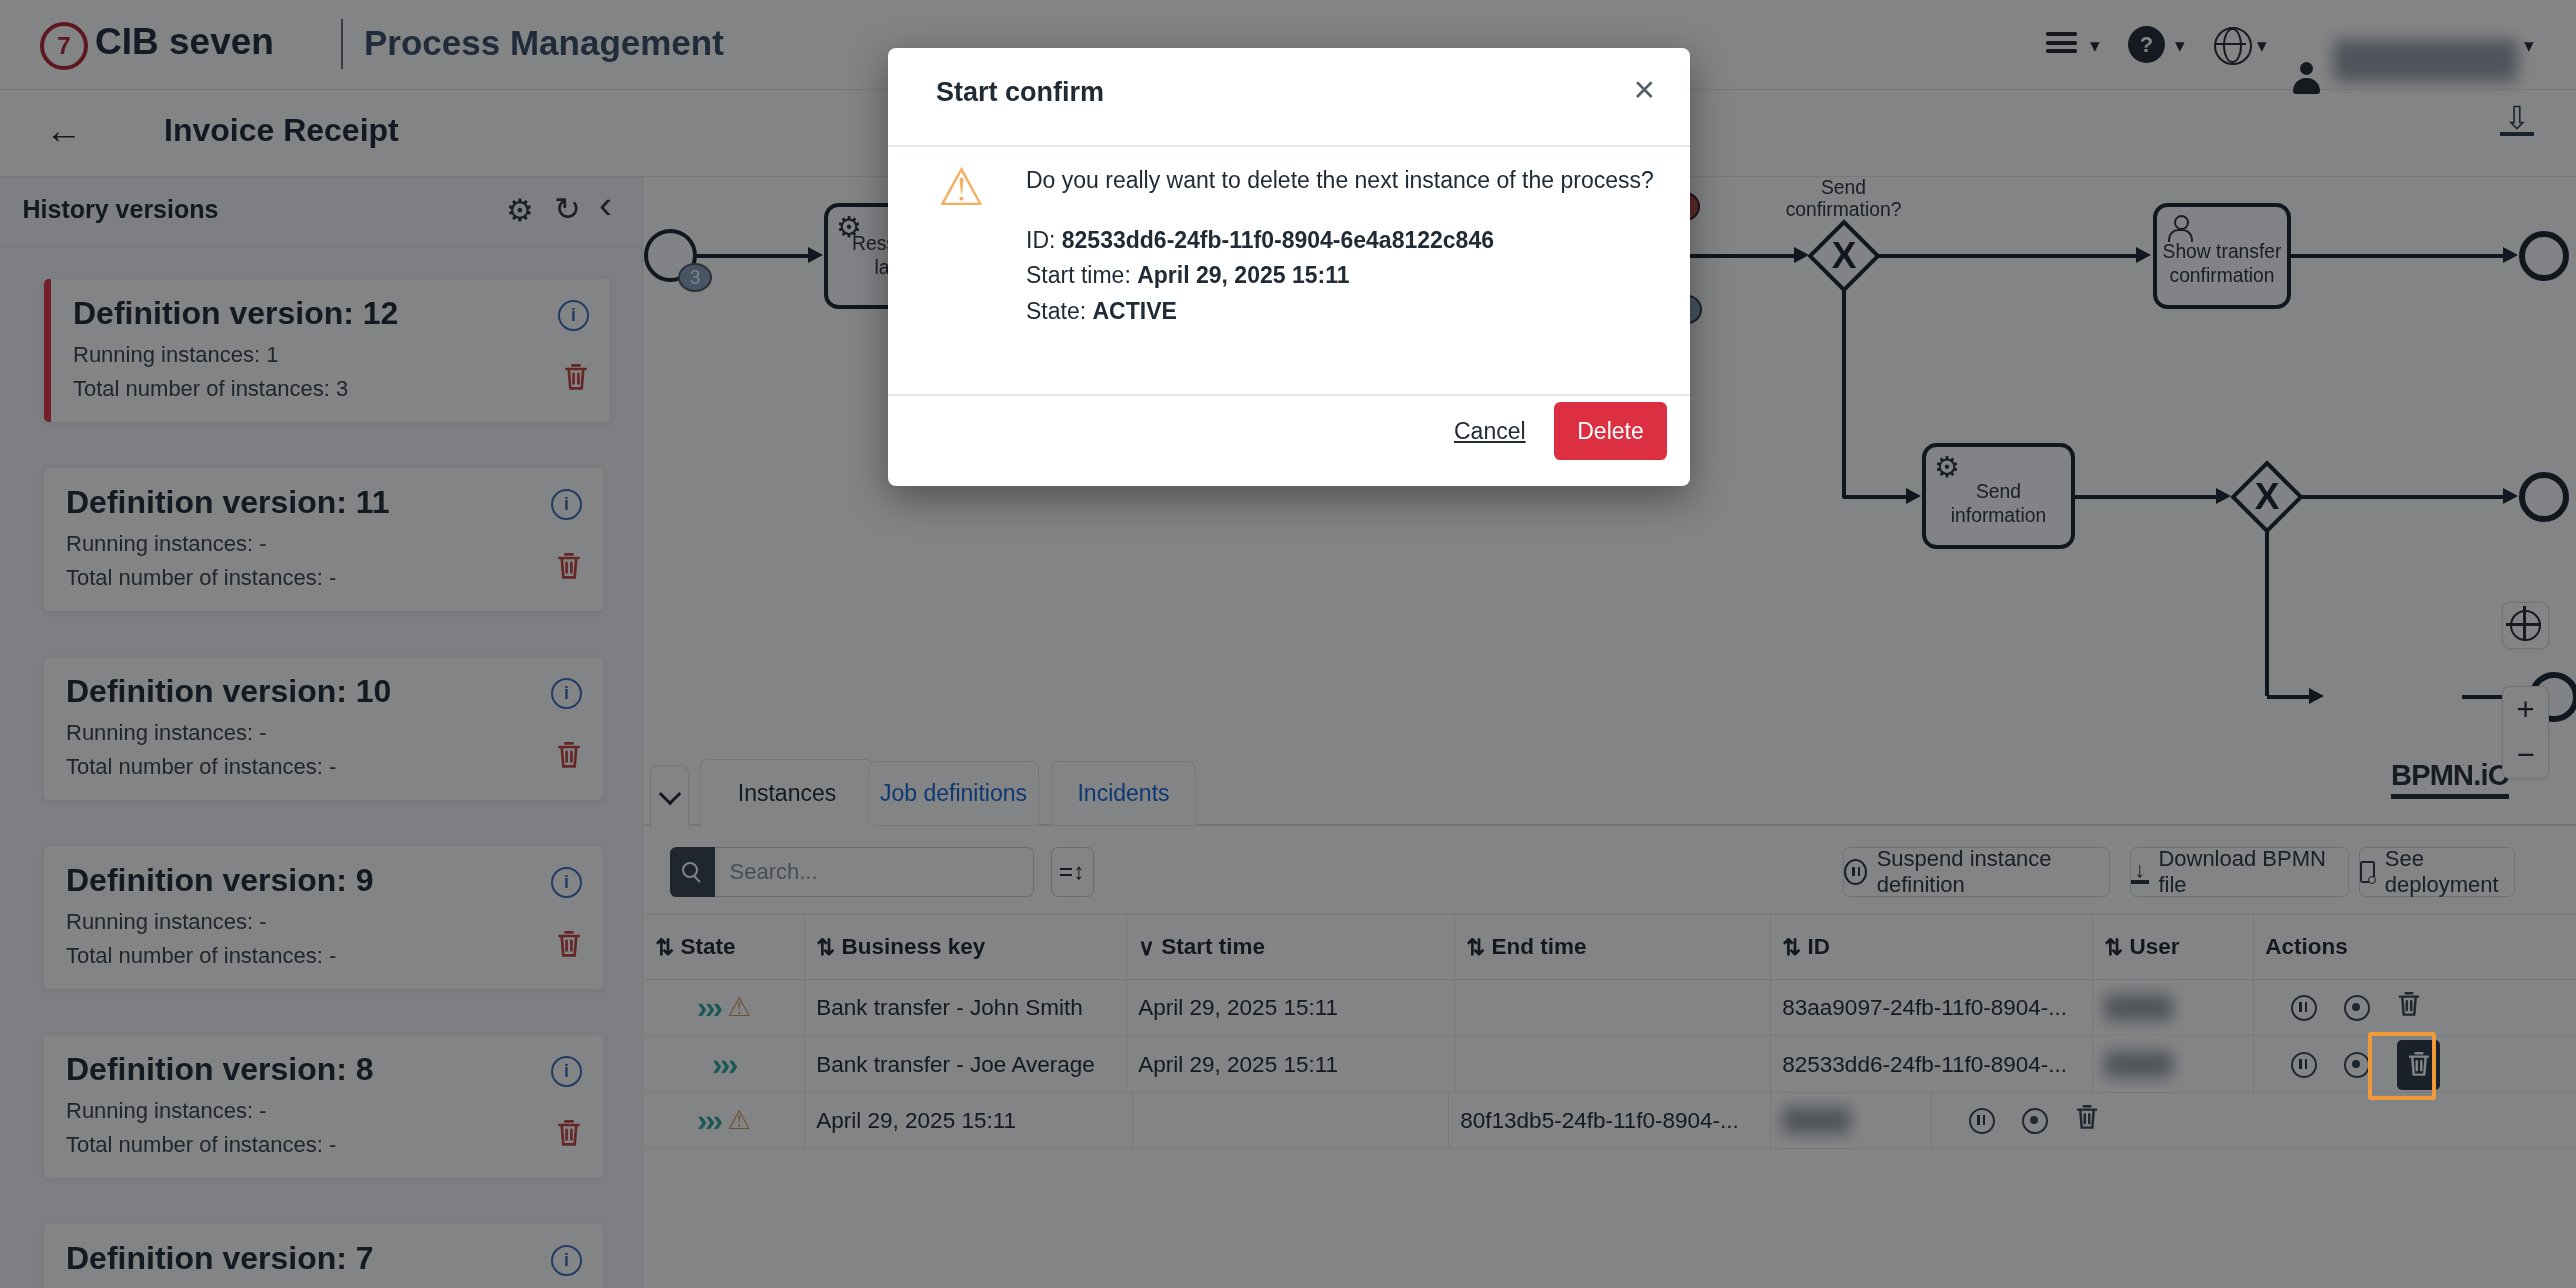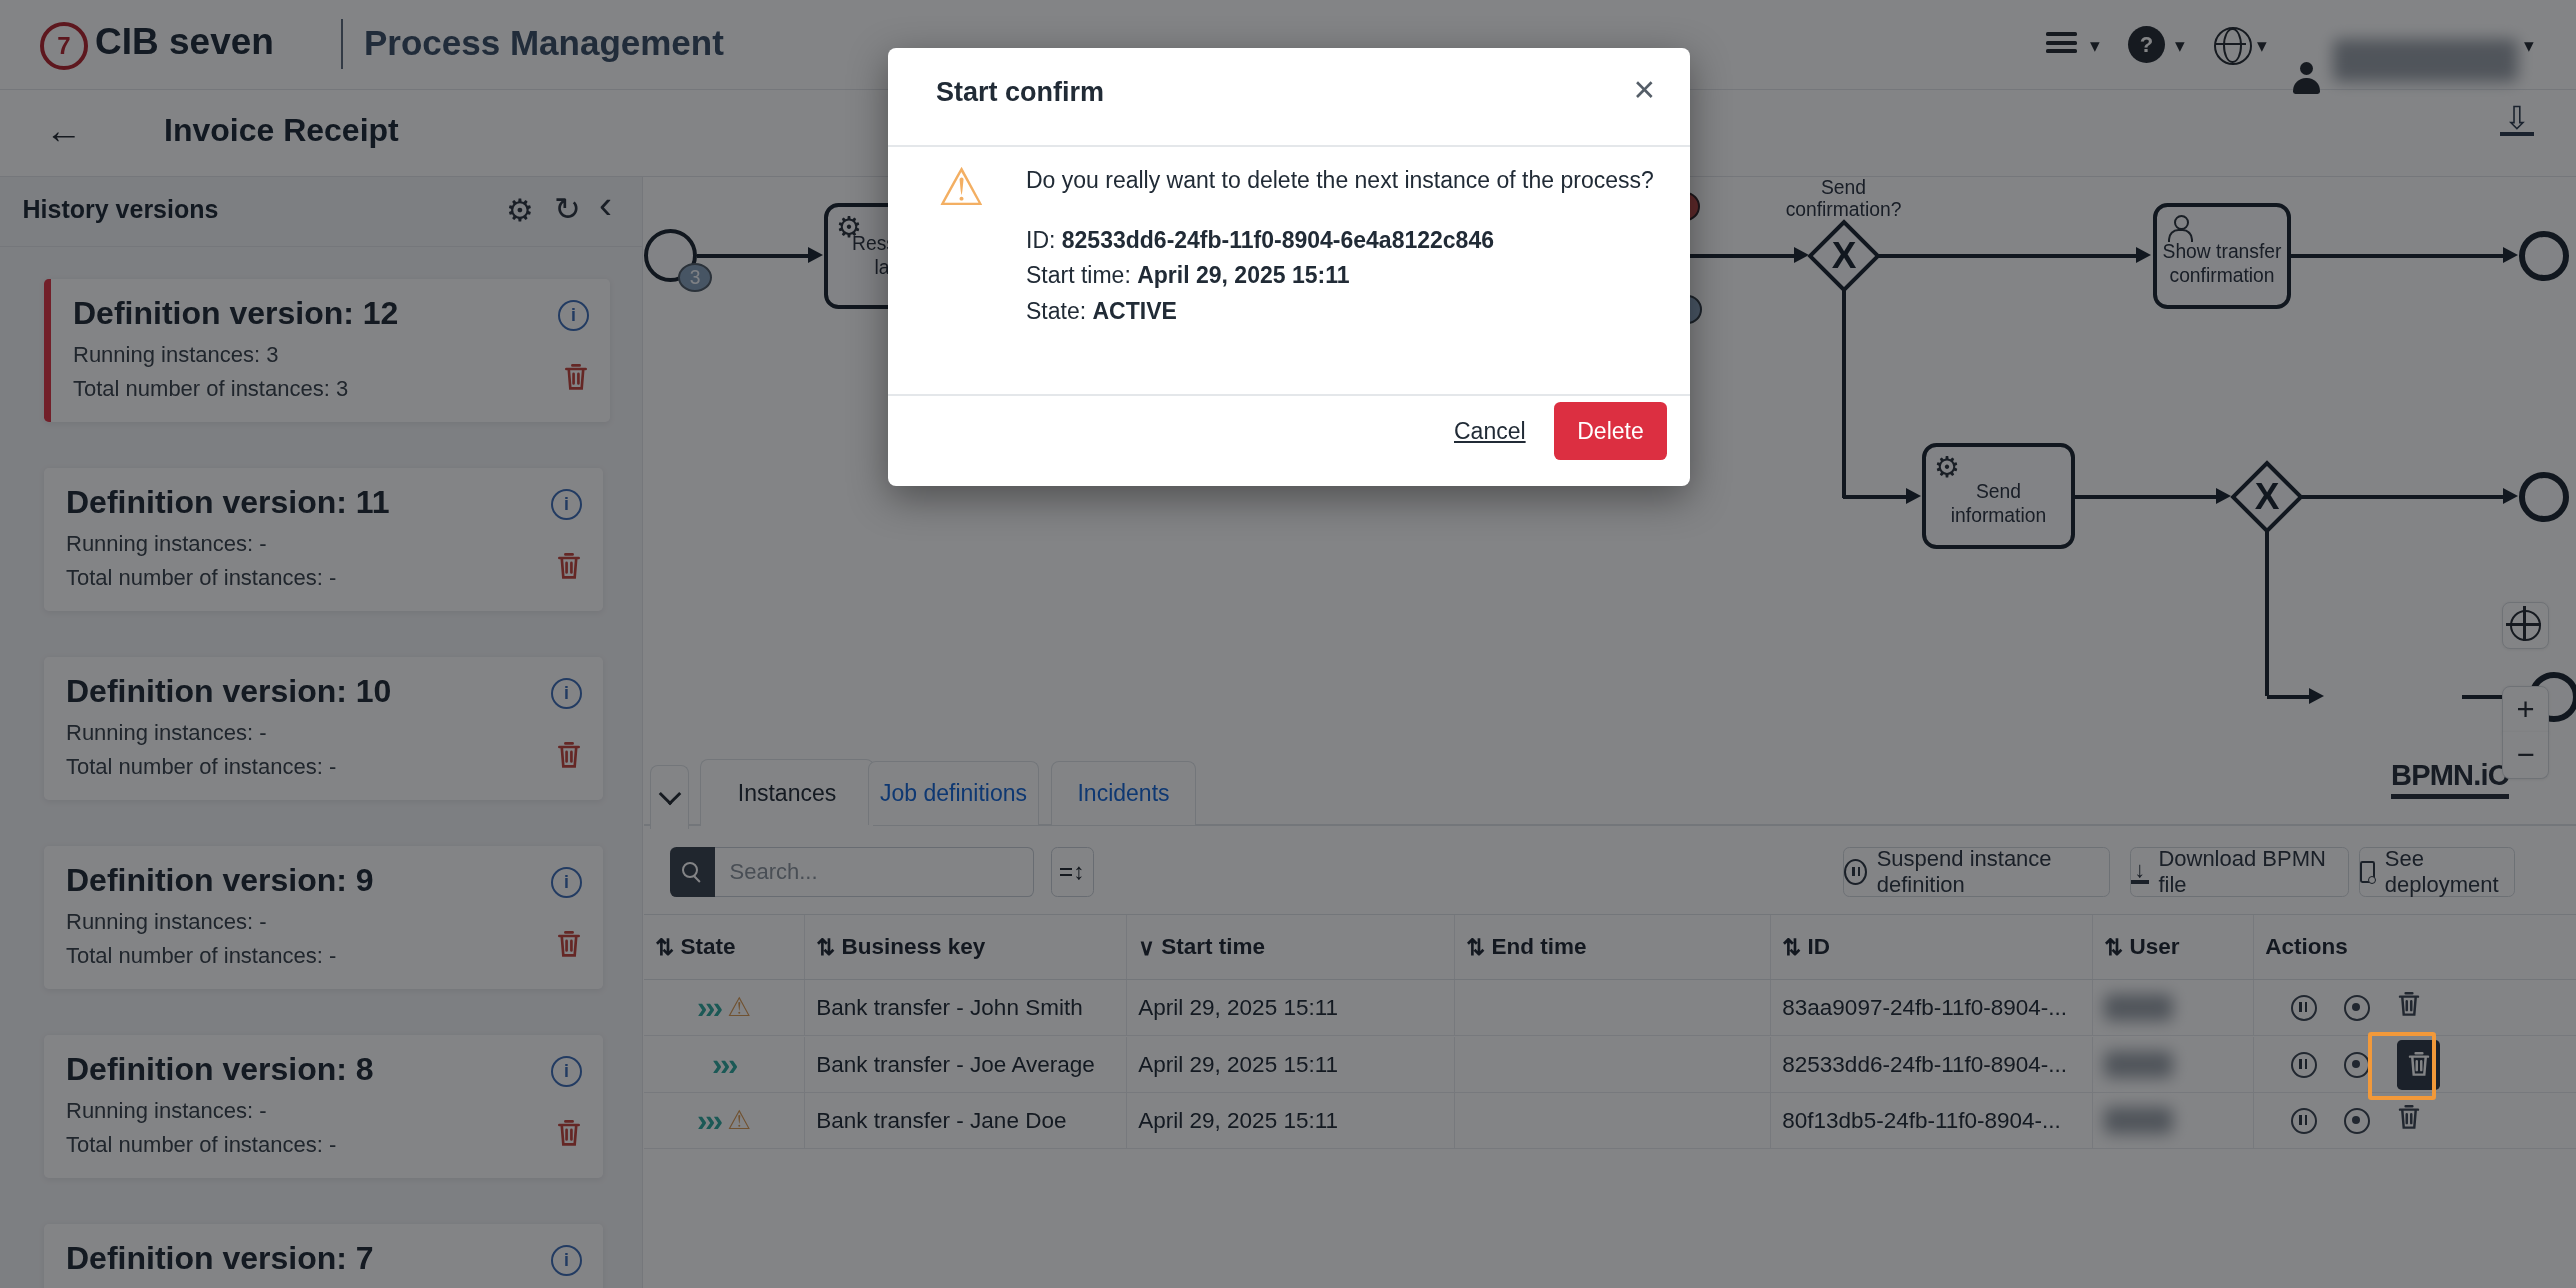--- a/index.html
+++ b/index.html
@@ -175,21 +175,21 @@
 <div class="abs sidebar">
   <div class="abs sidehead">
     <span class="t">History versions</span>
     <span class="abs icon-glyph" style="left:506px;top:14.5px;font-size:31px">⚙</span>
     <span class="abs icon-glyph" style="left:554px;top:13px;font-size:32px">↻</span>
     <span class="abs icon-glyph" style="left:599px;top:6.4px;font-size:39px">‹</span>
   </div>
 
   <div class="abs card selected" style="top:102px">
     <span class="ct">Definition version: 12</span>
-    <span class="l1">Running instances: 3</span>
+    <span class="l1">Running instances: 1</span>
     <span class="l2">Total number of instances: 3</span>
     <span class="infoc">i</span>
     <span class="trash-red"><svg viewBox="0 0 20 24" width="26" height="29">
           <path d="M2 5h16M7 2h6M4 5l1.3 16h9.4L16 5M8 9v8M12 9v8" stroke="currentColor" stroke-width="2.2" fill="none" stroke-linecap="round"></path>
         </svg></span>
   </div>
   <div class="abs card" style="top:291px">
     <span class="ct">Definition version: 11</span>
     <span class="l1">Running instances: -</span>
     <span class="l2">Total number of instances: -</span>
@@ -426,21 +426,20 @@
         </svg>
       </span>
   </div>
 </div>
 
 <div class="trow" style="top:1093px">
   <div class="td state" style="width:161px">
     <span class="chevrons">›››</span>
     <span class="warnrow">⚠</span>
   </div>
-  <div class="td" style="width:322px">Bank transfer - Jane Doe</div>
   <div class="td" style="width:328px">April 29, 2025 15:11</div>
   <div class="td" style="width:316px"></div>
   <div class="td" style="width:322px">80f13db5-24fb-11f0-8904-...</div>
   <div class="td" style="width:161px">
       <span class="blurblob" style="width:69px;height:27px"></span>
     </div>
   <div class="td" style="width:322px;gap:27px;padding-left:37px">
     <span class="pausec" style="border-color:#3b4552"></span>
     <span class="eyec"></span>
     <span class="acticon"><svg viewBox="0 0 20 24" width="24" height="27">

